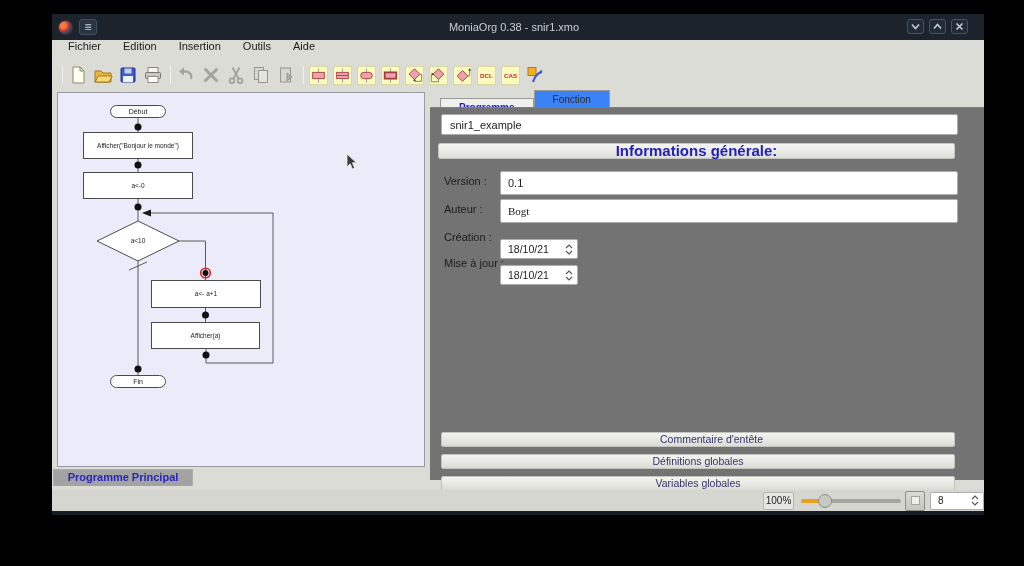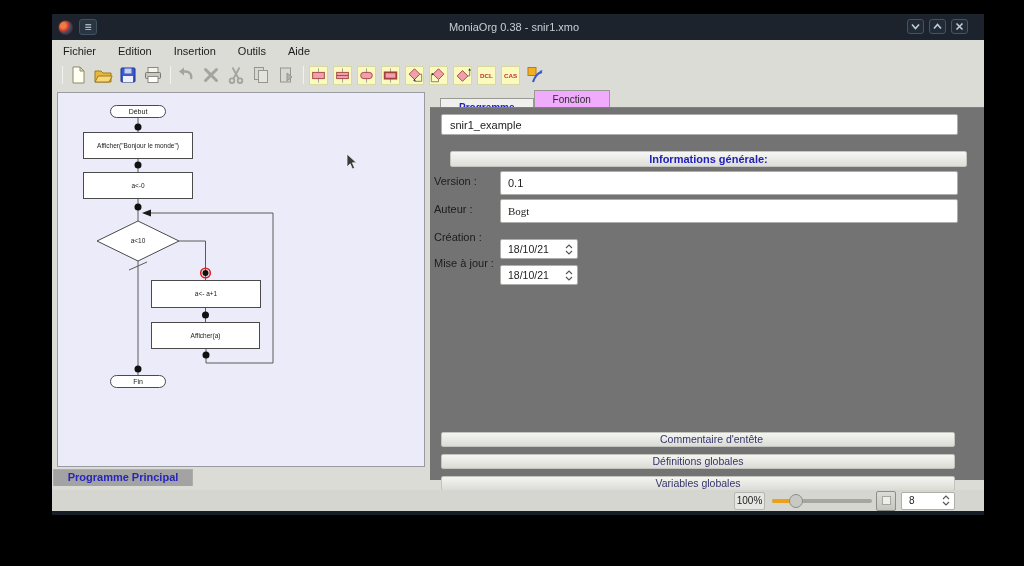--- a/index.html
+++ b/index.html
@@ -19,21 +19,21 @@
               border:1px solid #4a3030; }
   .burger { width:18px; height:16px; margin-left:6px; background:#2a3542; border:1px solid #41505e;
             border-radius:3px; color:#cdd6de; font-size:12px; line-height:14px; text-align:center; }
   .win-title { position:absolute; left:0; right:8px; text-align:center; color:#c9ced4; font-size:11px; }
   .win-btns { position:absolute; right:16px; top:5px; display:flex; gap:5px; }
   .win-btn { width:17px; height:15px; background:#202b37; border:1px solid #41546a; border-radius:3px;
              display:flex; align-items:center; justify-content:center; }
   .win-btn svg { display:block; }
 
   
-  .menubar { height:22px; display:flex; align-items:center; background:#dcdcd6; }
+  .menubar { height:22px; display:flex; align-items:flex-start; padding-left:5px; background:#dcdcd6; }
   .menu-item { font-size:11px; color:#1b1b1b; padding:0 11px; }
 
   
   .toolbar { height:26px; display:flex; align-items:center; padding-left:8px; background:#dcdcd6; }
   .tb-icon { width:20px; height:20px; margin-right:5px; }
   .tb-sep { width:1px; height:18px; background:#b4b4ac; border-right:1px solid #f2f2ee; margin:0 5px 0 2px; }
   .yellow-icon { width:19px; height:19px; margin-right:5px; background:#fafabe; border:1px solid #d8d8a0; }
   .plain-icon { width:20px; height:20px; margin-right:5px; }
 
   
@@ -46,42 +46,42 @@
   .stadium { border-radius:8px; font-size:7px; }
   .diamond-label { position:absolute; background:transparent; border:none; }
   .fc-tab { position:absolute; left:1px; top:455px; width:140px; height:17px;
             background:#a3a3a3; border:1px solid #aeaea6; border-bottom:none;
             color:#2626bd; font-weight:bold; font-size:11px; text-align:center; line-height:15px; }
 
   
   .panel-tabs { position:absolute; left:388px; top:76px; display:flex; align-items:flex-end; }
   .ptab { font-size:10px; padding:3px 18px 2px 18px; border:1px solid #9a9a94; }
   .ptab.active { background:#f0f0ee; color:#2323bd; font-weight:bold; border-bottom:1px solid #f0f0ee; height:18px; }
-  .ptab.inactive { background:#f0abfc; color:#2b2b2b; height:26px; }
+  .ptab.inactive { background:#3b82f6; color:#2b2b2b; height:26px; }
   .panel-body { position:absolute; left:378px; top:93px; width:554px; height:373px;
                 background:#737373; border-top:1px solid #0ea5e9; }
   .name-input { position:absolute; left:11px; top:6px; width:517px; height:21px; background:#fff;
                 border:1px solid #aeaeaa; border-radius:2px; font-size:11px; padding:0 8px; color:#1c1c1c; }
-  .info-header { position:absolute; left:20px; top:35px; width:517px; height:16px; text-align:center;
+  .info-header { position:absolute; left:8px; top:35px; width:517px; height:16px; text-align:center;
                  background:linear-gradient(#f6f6f4,#dedeD8); border:1px solid #c6c6c0; border-radius:2px;
-                 font-size:11px; font-weight:bold; color:#2121bb; line-height:14px;margin-top:8px; }
-  .form-row { position:absolute; left:4px; height:20px; display:flex; align-items:center;text-align:center; }
+                 font-size:15px; font-weight:bold; color:#2121bb; line-height:14px; }
+  .form-row { position:absolute; left:14px; height:20px; display:flex; align-items:center;text-align:center; }
   .form-label { font-size:11px; color:#1c1c1c; }
   .text-input { position:absolute; height:20px; background:#fff; border:1px solid #aeaeaa;
                 border-radius:2px; font-size:11px; padding:11px 7px; color:#1c1c1c; }
   .spinbox { position:absolute; height:20px; background:#fff; border:1px solid #aeaeaa; border-radius:2px;
              display:flex; align-items:center; font-size:10.5px; color:#1c1c1c; padding-left:7px;margin-top:12px; }
   .spin-arrows { margin-left:auto; margin-right:4px; display:flex; flex-direction:column; gap:1px; }
   .section-btn { position:absolute; left:11px; width:514px; height:15px; text-align:center;
                  background:linear-gradient(#f4f4f2,#dcdcd6); border:1px solid #c4c4be; border-radius:2px;
                  font-size:10.5px; color:#34346b; line-height:13px; }
 
   
   .statusbar { position:absolute; left:0; right:0; bottom:0; height:21px; background:#d6d6d0;
-               display:flex; align-items:center; justify-content:flex-end; padding-right:29px; }
+               display:flex; align-items:center; justify-content:flex-end; }
   .zoom-label { width:31px; height:18px; background:#e6e6e2; border:1px solid #b6b6b0; border-radius:2px;
                 font-size:10px; color:#222; text-align:center; line-height:16px; }
   .slider { position:relative; width:100px; height:14px; margin:0 4px 0 7px; }
   .slider .track { position:absolute; left:0; right:0; top:5px; height:4px; background:#a6a6a0; border-radius:2px; }
   .slider .fill { position:absolute; left:0; width:23px; top:5px; height:4px; background:#e9a21a; border-radius:2px; }
   .slider .handle { position:absolute; left:17px; top:0; width:14px; height:14px; border-radius:50%;
                     background:#c9c9c3; border:1px solid #8e8e88; }
   .square-btn { width:20px; height:20px; background:linear-gradient(#dcdcd6,#c6c6c0); border:1px solid #8e8e88;
                 border-radius:2px; display:flex; align-items:center; justify-content:center; margin-right:5px; }
   .square-btn .inner { width:9px; height:9px; background:#eeeeea; border:1px solid #a6a6a0; }

